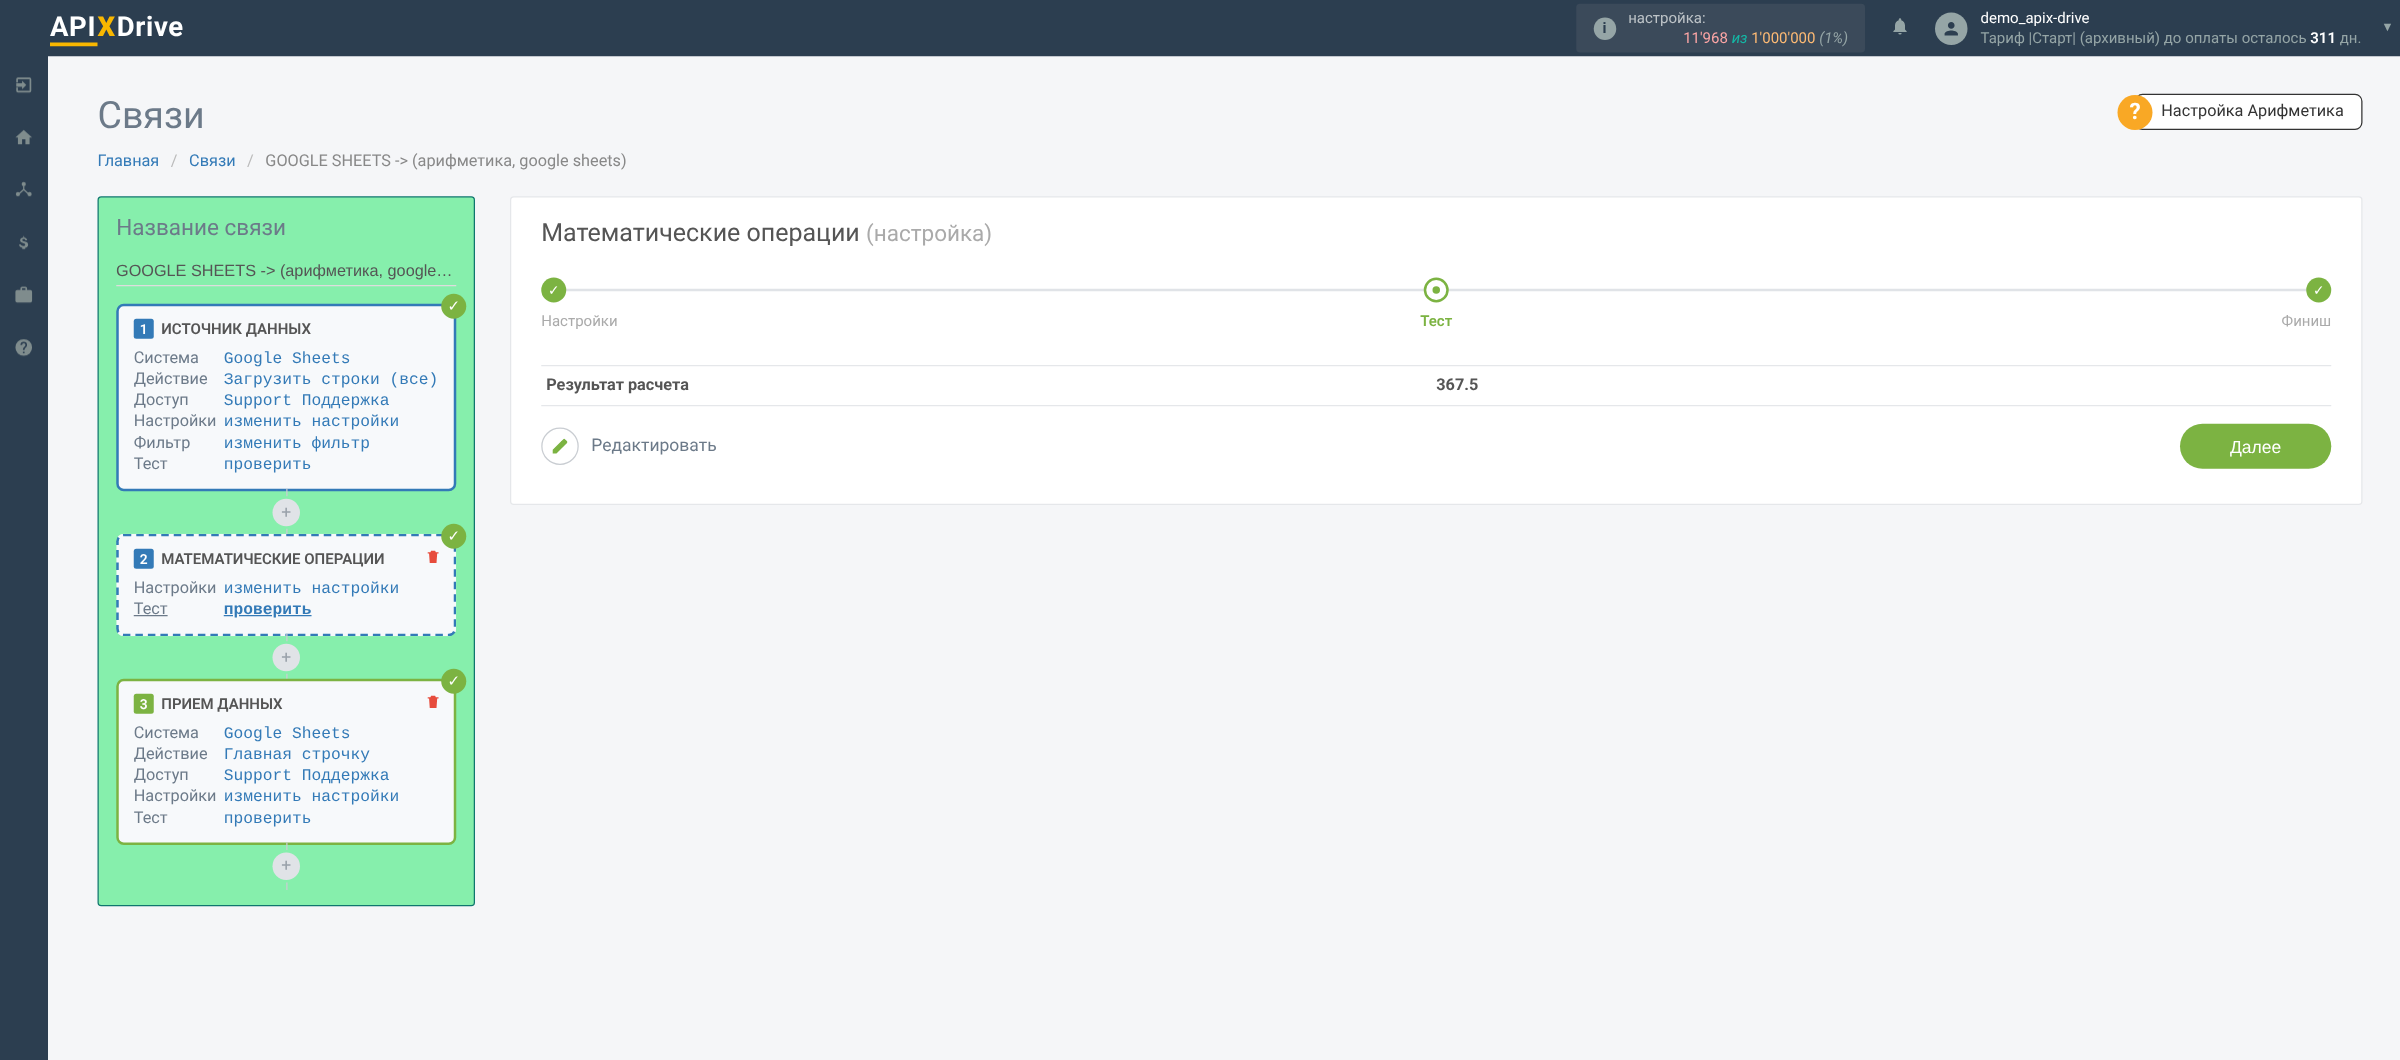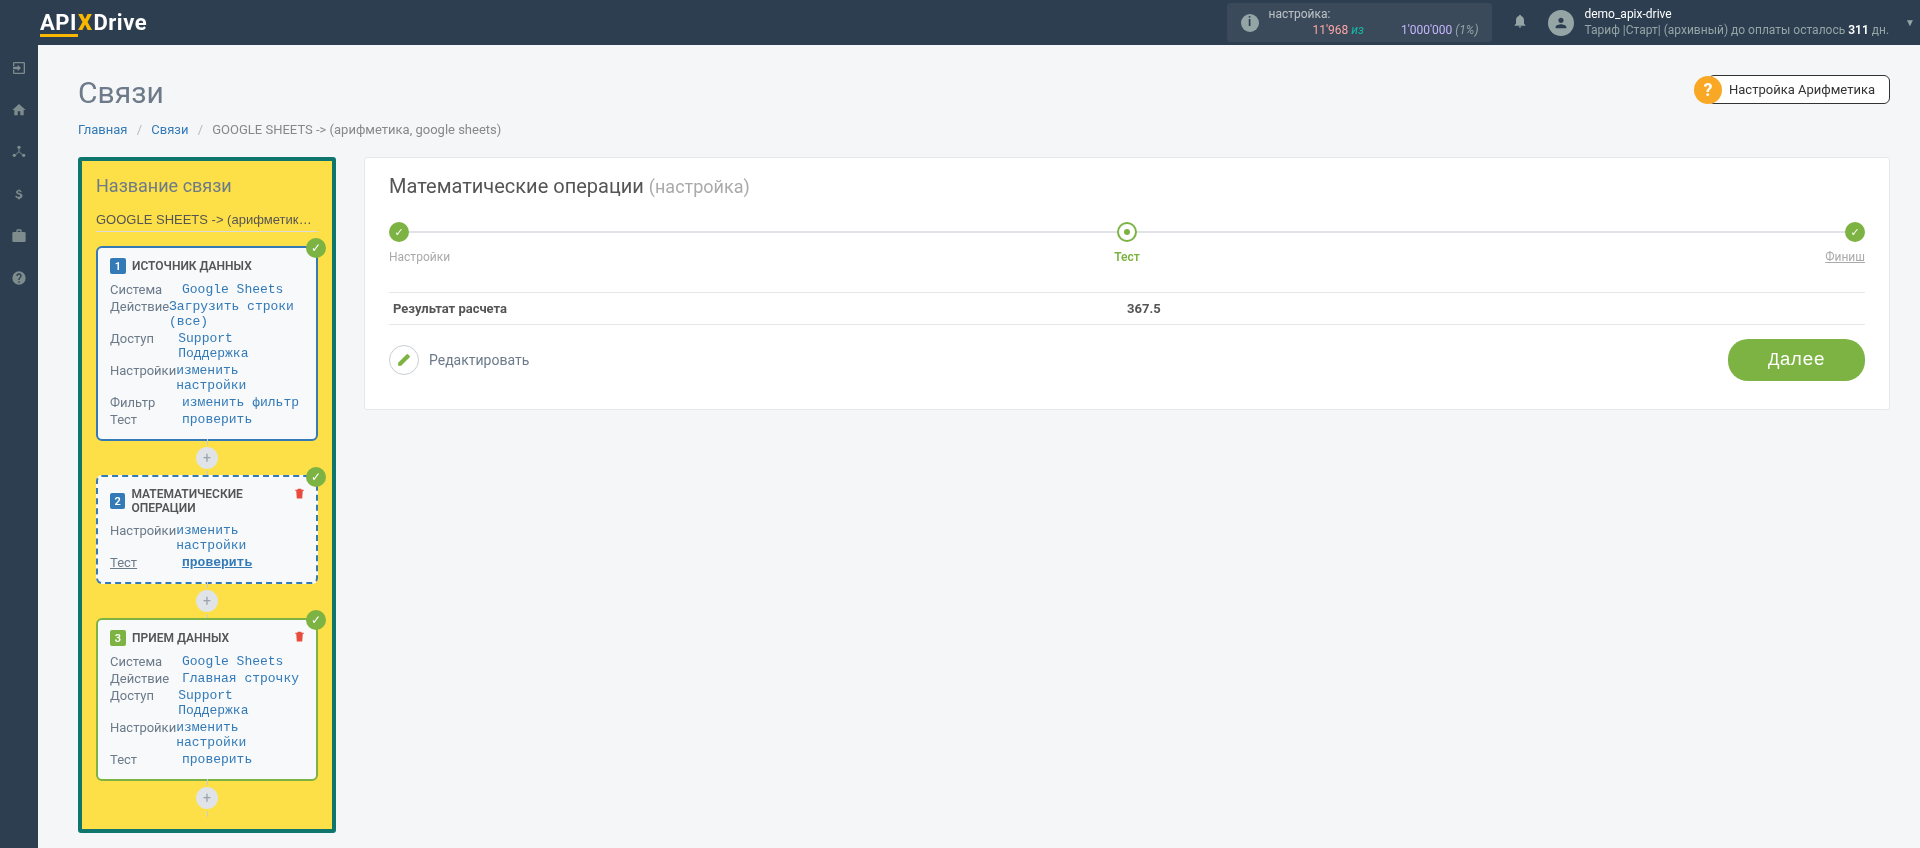--- a/index.html
+++ b/index.html
@@ -13,21 +13,21 @@
 .logo .x { color: #f9b700; font-weight: 900; margin: 0 1px; position: relative; }
 .logo .drive { color: #fff; }
 .logo-underline { width: 38px; height: 3px; background: #f9b700; position: absolute; margin-top: 26px; }
 
 .topbar-right { display: flex; align-items: center; gap: 20px; }
 .actions-box { background: #3b4a5a; padding: 4px 14px; border-radius: 3px; font-size: 12px; line-height: 1.3; display: flex; align-items: center; gap: 10px; }
 .actions-box .info-icon { width: 18px; height: 18px; border-radius: 50%; background: #95a5a6; display: flex; align-items: center; justify-content: center; color: #2c3e50; font-weight: bold; font-size: 12px; }
 .actions-text .label { color: #bdc3c7; }
 .actions-text .value { color: #fca5a5; margin-left: 44px; }
 .actions-text .sep { color: #14b8a6; font-style: italic; }
-.actions-text .max { color: #c4b5fd; margin-left: 34px; }
+.actions-text .max { color: #fdba74; }
 .actions-text .pct { color: #95a5a6; font-style: italic; }
 
 .bell-icon { color: #95a5a6; font-size: 16px; cursor: pointer; }
 .user-block { display: flex; align-items: center; gap: 10px; }
 .avatar { width: 26px; height: 26px; border-radius: 50%; background: #95a5a6; display: flex; align-items: center; justify-content: center; }
 .avatar svg { width: 16px; height: 16px; fill: #2c3e50; }
 .user-info { font-size: 12px; line-height: 1.3; }
 .user-info .name { color: #fff; }
 .user-info .tariff { color: #95a5a6; }
 .user-info .days { color: #fff; font-weight: 600; }
@@ -44,21 +44,21 @@
 .breadcrumb a { color: #337ab7; text-decoration: none; }
 .breadcrumb .sep { margin: 0 6px; color: #bbb; }
 
 .help-badge { position: absolute; top: 30px; right: 30px; display: flex; align-items: center; }
 .help-icon { width: 28px; height: 28px; border-radius: 50%; background: #f9a825; color: #fff; font-weight: bold; display: flex; align-items: center; justify-content: center; font-size: 18px; margin-right: -14px; z-index: 2; position: relative; }
 .help-text { border: 1px solid #333; border-radius: 6px; padding: 6px 14px 6px 20px; font-size: 13px; background: #fff; }
 
 .columns { display: flex; gap: 28px; align-items: flex-start; }
 
 
-.left-panel { width: 258px; background: #fde047; border: 4px solid #0f766e; border-radius: 3px; padding: 14px; }
+.left-panel { width: 302px; background: #86efac; border: 1px solid #0f766e; border-radius: 3px; padding: 14px; }
 .left-panel h3 { font-size: 18px; font-weight: 400; color: #6c7a89; margin-bottom: 12px; }
 .conn-name { width: 100%; border: none; border-bottom: 1px solid #ddd; font-size: 13px; padding: 4px 0; color: #555; outline: none; background: transparent; margin-bottom: 14px; white-space: nowrap; overflow: hidden; text-overflow: ellipsis; }
 
 .step-card { border: 2px solid #337ab7; border-radius: 6px; padding: 10px 12px; background: #f7f9fb; position: relative; margin-bottom: 6px; }
 .step-card.dashed { border-style: dashed; }
 .step-card.green { border-color: #7cb342; }
 .step-card .check-badge { position: absolute; top: -10px; right: -10px; width: 20px; height: 20px; border-radius: 50%; background: #7cb342; color: #fff; display: flex; align-items: center; justify-content: center; font-size: 12px; }
 .step-card .trash { position: absolute; top: 10px; right: 10px; color: #e74c3c; font-size: 13px; cursor: pointer; }
 .step-header { display: flex; align-items: center; gap: 6px; font-size: 12px; font-weight: 600; color: #555; margin-bottom: 8px; }
 .step-num { display: inline-flex; width: 16px; height: 16px; background: #337ab7; color: #fff; align-items: center; justify-content: center; font-size: 11px; border-radius: 2px; }
@@ -84,31 +84,31 @@
 .stepper-point { width: 20px; height: 20px; border-radius: 50%; display: flex; align-items: center; justify-content: center; color: #fff; font-size: 11px; position: relative; z-index: 1; }
 .stepper-point.done { background: #7cb342; }
 .stepper-point.active { background: #fff; border: 2px solid #7cb342; }
 .stepper-point.active::after { content: ''; width: 6px; height: 6px; background: #7cb342; border-radius: 50%; }
 .stepper-spacer { flex: 1; }
 .stepper-labels { display: flex; margin-bottom: 28px; font-size: 12px; }
 .stepper-labels .lbl { color: #aaa; }
 .stepper-labels .lbl.active { color: #7cb342; font-weight: 600; }
 .stepper-labels .lbl.left { width: 60px; }
 .stepper-labels .lbl.center { flex: 1; text-align: center; }
-.stepper-labels .lbl.right { width: 60px; text-align: right; text-decoration: underline; }
+.stepper-labels .lbl.right { width: 60px; text-align: right; }
 
 .result-table { border-top: 1px solid #e5e7ea; border-bottom: 1px solid #e5e7ea; }
 .result-row { display: flex; padding: 8px 4px; font-size: 13px; font-weight: bold; }
 .result-row .rk { flex: 0 0 50%; color: #555; }
 .result-row .rv { flex: 0 0 50%; color: #555; }
 
 .actions-row { display: flex; justify-content: space-between; align-items: center; margin-top: 14px; }
 .edit-btn { display: flex; align-items: center; gap: 10px; cursor: pointer; color: #6c7a89; font-size: 14px; }
 .edit-circle { width: 30px; height: 30px; border-radius: 50%; border: 1px solid #c9cdd2; display: flex; align-items: center; justify-content: center; color: #7cb342; }
-.next-btn { background: #7cb342; color: #fff; border: none; border-radius: 20px; padding: 10px 40px; font-size: 19px; cursor: pointer; font-family: Liberation Mono, monospace; }
+.next-btn { background: #7cb342; color: #fff; border: none; border-radius: 20px; padding: 10px 40px; font-size: 14px; cursor: pointer; }
 </style>
 </head>
 <body>
 
 <div class="topbar">
   <div class="topbar-left">
     <div class="logo" style="position:relative;">
       <span class="api">API</span>
         <span class="x">X</span>
         <span class="drive">Drive</span>

